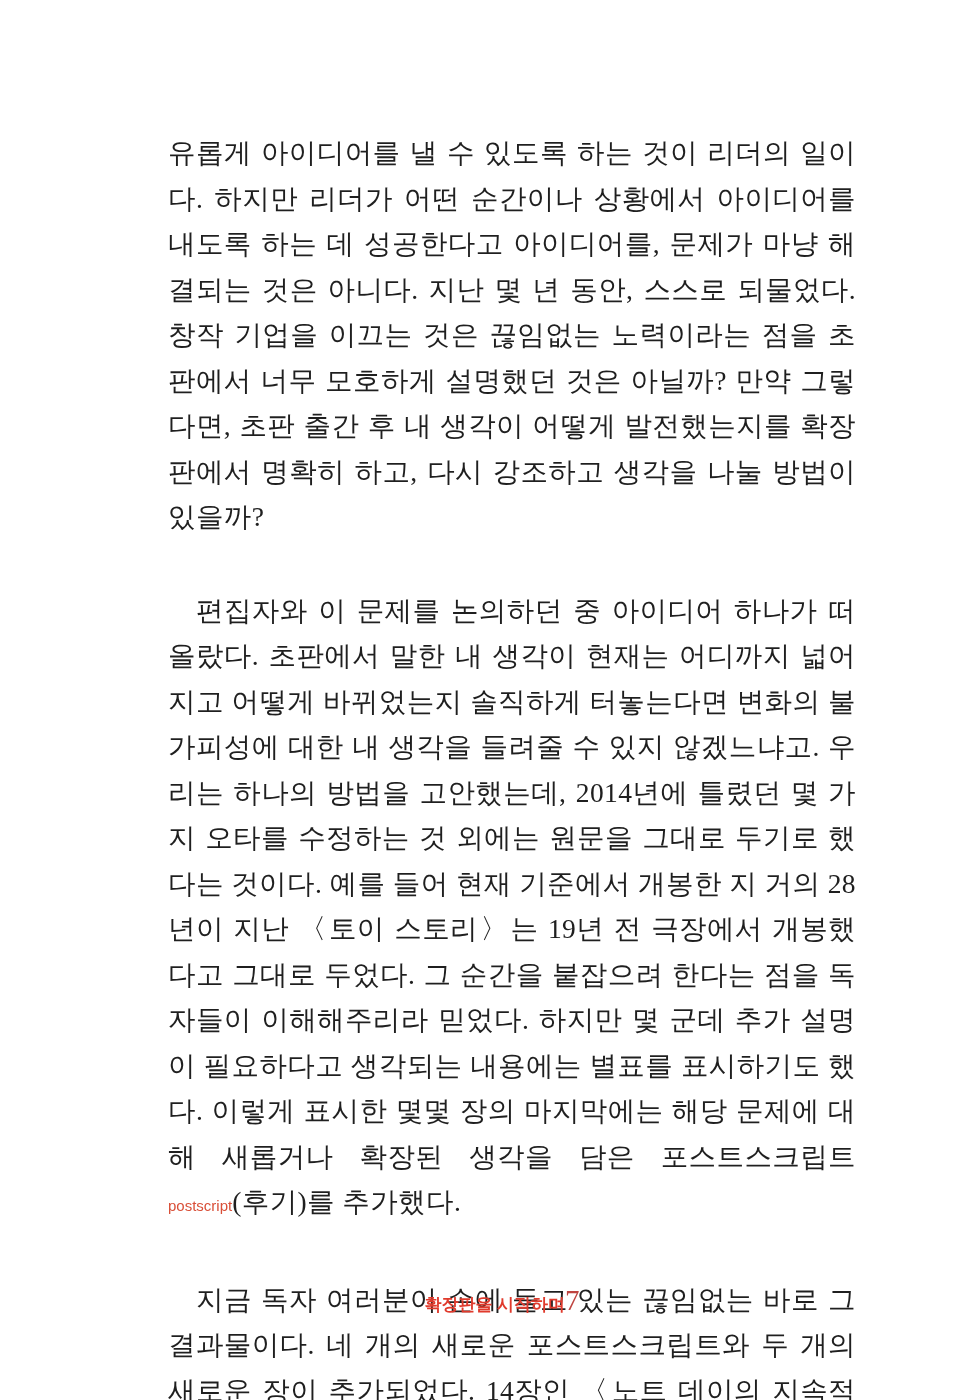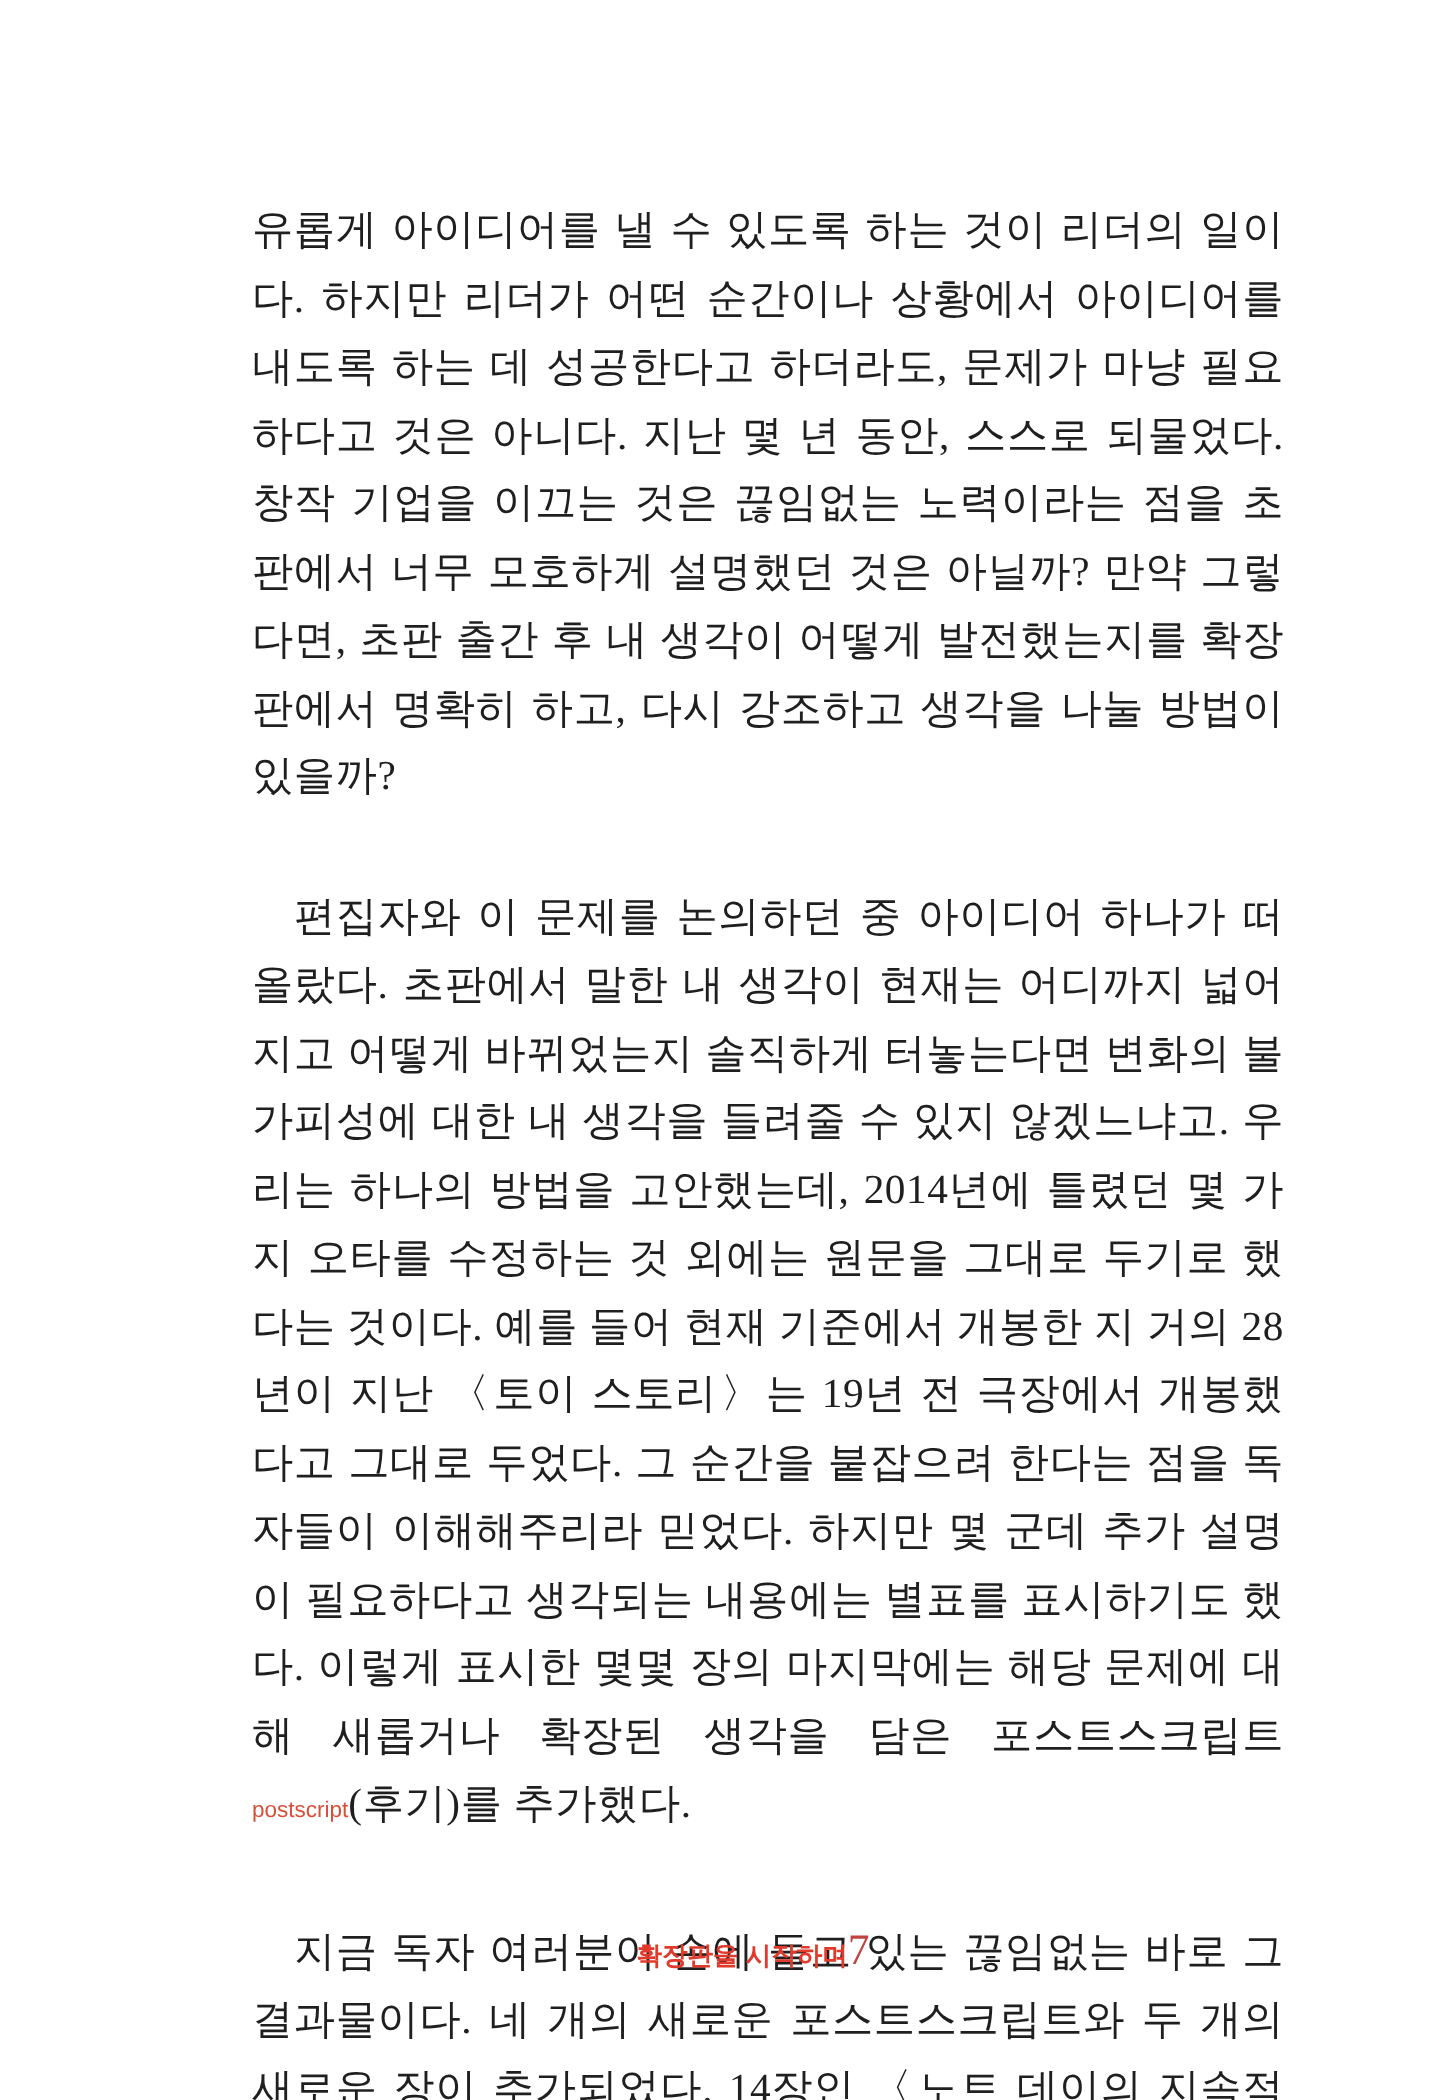--- a/index.html
+++ b/index.html
@@ -73,21 +73,21 @@
     font-size: 29px;
     line-height: 1;
   }
 </style>
 </head>
 <body>
 
 <div class="page">
 
   <main class="body-text">
-      <p class="para"><span>유롭게 아이디어를 낼 수 있도록 하는 것이 리더의 일이다. 하지만 리더가 어떤 순간이나 상황에서 아이디어를 내도록 하는 데 성공한다고 하더라도, 문제가 마냥 필요하다고 것은 아니다. 지난 몇 년 동안, </span><span class="u">스스로</span><span> 되물었다. 창작 기업을 이끄는 것은 끊임없는 노력이라는 점을 초판에서 너무 모호하게 설명했던 것은 아닐까? 만약 그렇다면, 초판 출간 후 내 생각이 어떻게 발전했는지를 확장판에서 명확히 하고, 다시 강조하고 생각을 나눌 방법이 있을까?</span></p>
+      <p class="para"><span>유롭게 아이디어를 낼 수 있도록 하는 것이 리더의 일이다. 하지만 리더가 어떤 순간이나 상황에서 아이디어를 내도록 하는 데 성공한다고 아이디어를, 문제가 마냥 해결되는 것은 아니다. 지난 몇 년 동안, </span><span class="u">스스로</span><span> 되물었다. 창작 기업을 이끄는 것은 끊임없는 노력이라는 점을 초판에서 너무 모호하게 설명했던 것은 아닐까? 만약 그렇다면, 초판 출간 후 내 생각이 어떻게 발전했는지를 확장판에서 명확히 하고, 다시 강조하고 생각을 나눌 방법이 있을까?</span></p>
       <p class="para indent"><span>편집자와 이 문제를 논의하던 중 아이디어 하나가 떠올랐다. 초판에서 말한 내 생각이 현재는 어디까지 넓어지고 어떻게 바뀌었는지 솔직하게 터놓는다면 변화의 불가피성에 대한 내 생각을 들려줄 수 있지 않겠느냐고. 우리는 하나의 방법을 고안했는데, 2014년에 틀렸던 몇 가지 오타를 수정하는 것 외에는 원문을 그대로 두기로 했다는 것이다. 예를 들어 현재 기준에서 개봉한 지 거의 28년이 지난 〈토이 스토리〉는 19년 전 극장에서 개봉했다고 그대로 두었다. 그 순간을 붙잡으려 한다는 점을 독자들이 이해해주리라 믿었다. 하지만 몇 군데 추가 설명이 필요하다고 생각되는 내용에는 별표를 표시하기도 했다. 이렇게 표시한 몇몇 장의 마지막에는 해당 문제에 대해 새롭거나 확장된 생각을 담은 </span><span class="u">포스트스크립트</span><span class="annotation" style="color: rgb(217, 79, 56);">postscript</span><span>(후기)를 추가했다.</span></p>
       <p class="para indent"><span>지금 독자 여러분이 손에 들고 있는 끊임없는 바로 그 결과물이다. 네 개의 새로운 </span><span class="u">포스트스크립트</span><span>와 두 개의 새로운 장이 추가되었다. 14장인 〈노트 데이의 지속적 영향〉은 2013년 픽사의 부족한 부분과 약점을 있는 그대로 파악해 활력을 불어넣으려는 시도였던 노트 데이 토론회를 다룬 13장 마지막 부분에서 계속 이어진다. 노트 데이 토론회의 초기 목표는</span></p>
     </main>
 
   <footer class="footer">
     <div class="footer-left">
       <span class="section-label" style="color: rgb(224, 58, 44);">확장판을 시작하며</span>
     </div>
     <span class="page-number" style="color: rgb(191, 68, 64);">7</span>
   </footer>

